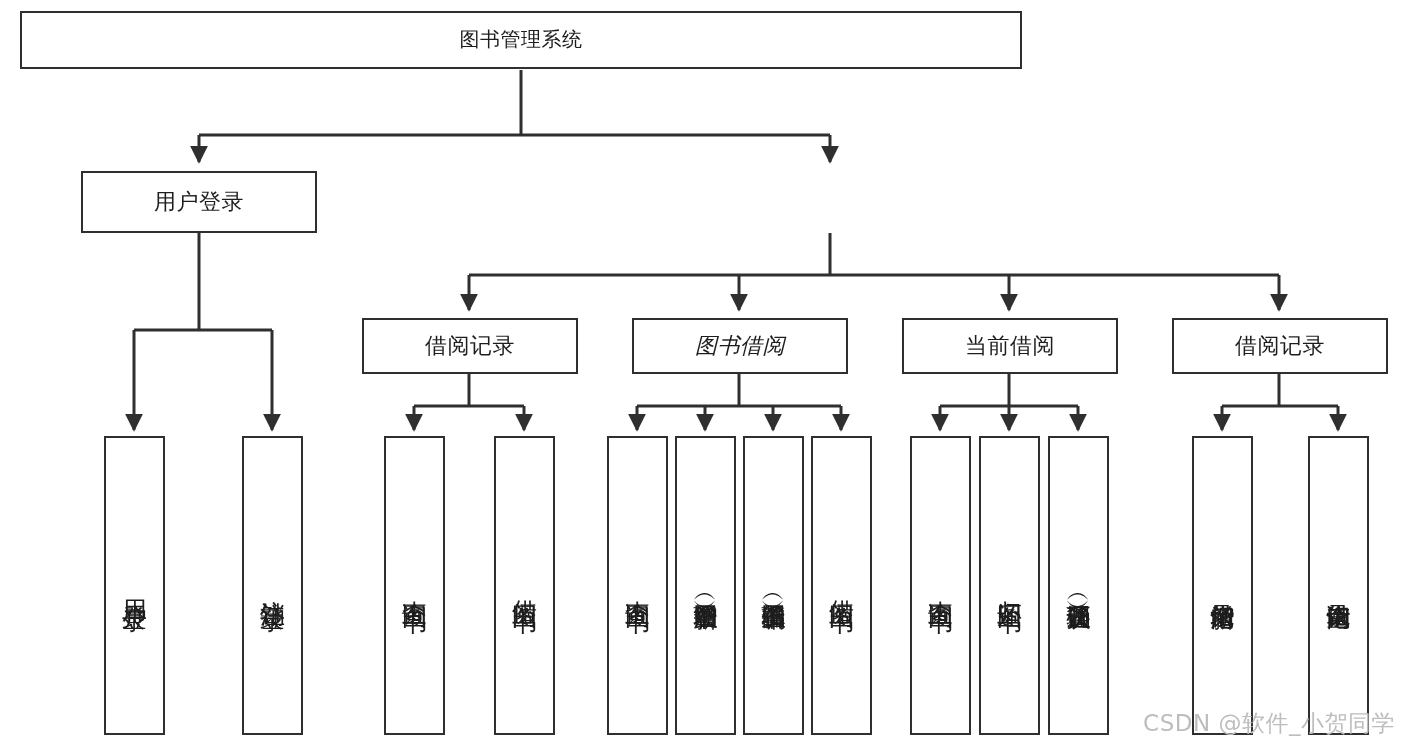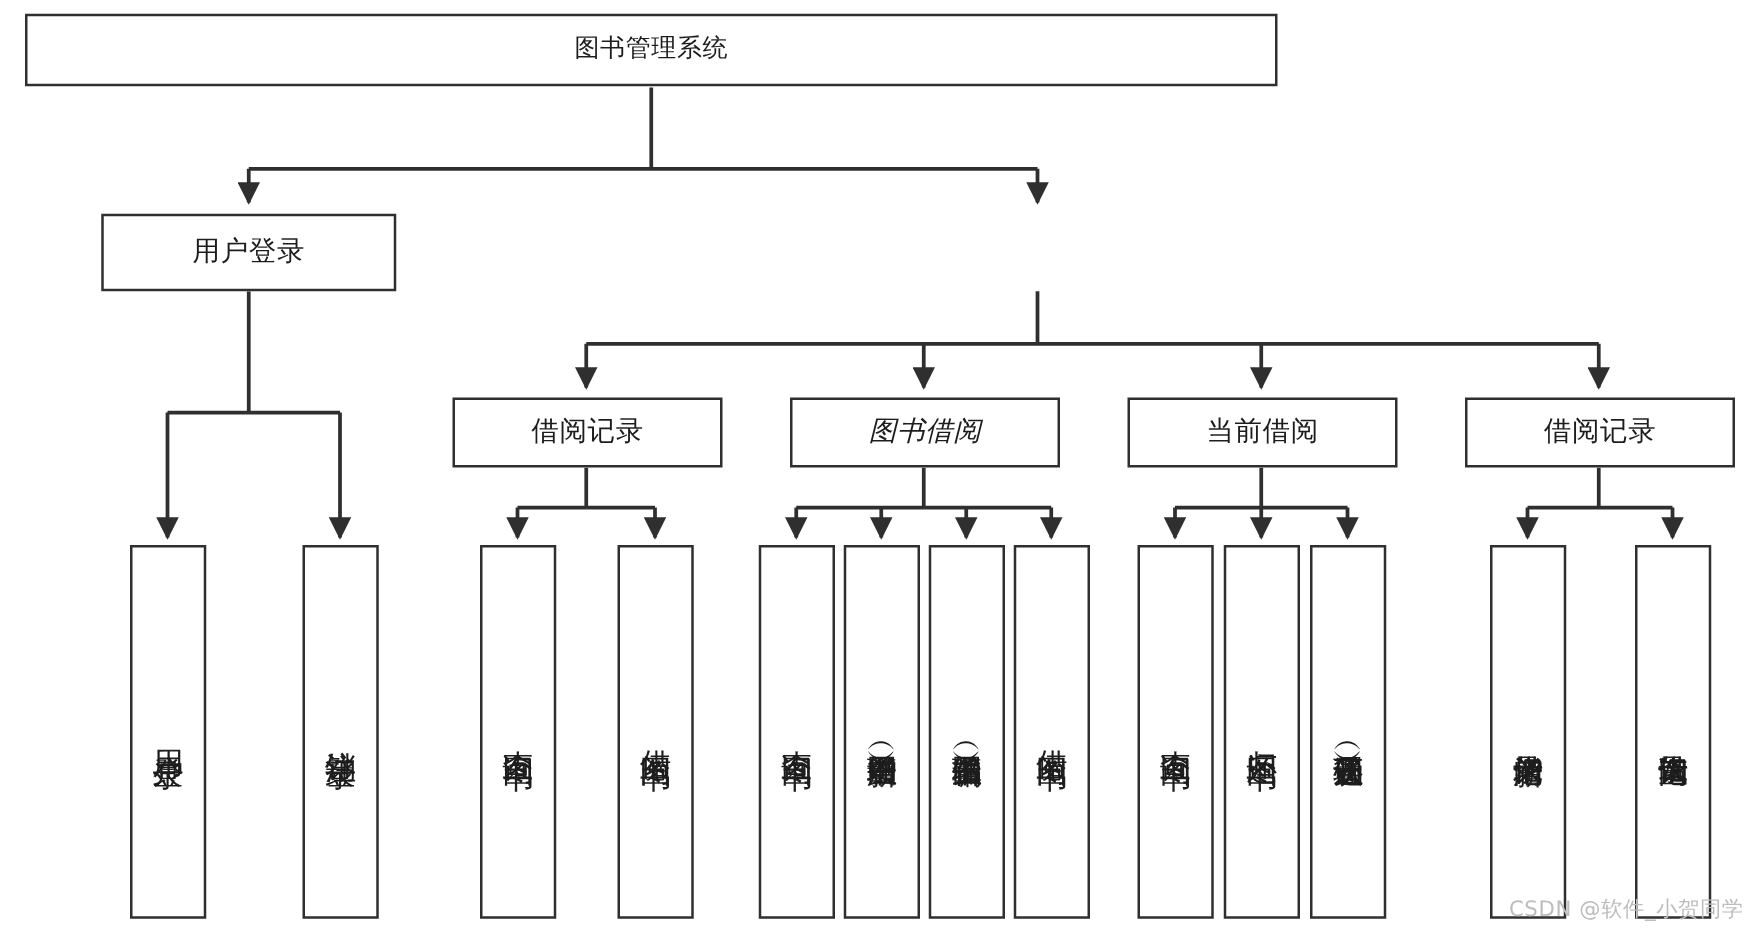--- a/index.html
+++ b/index.html
@@ -65,21 +65,21 @@
     white-space: nowrap;
   }
   .node.vert.tight .lbl {
     font-size: 24px;
     letter-spacing: 0px;
   }
   #watermark {
     position: absolute;
     right: 10px;
     bottom: 8px;
-    font-size: 17px;
+    font-size: 23px;
     color: #bdbdbd;
     letter-spacing: 0.5px;
     white-space: nowrap;
   }
 </style>
 </head>
 <body>
 
 <div id="canvas">
 

